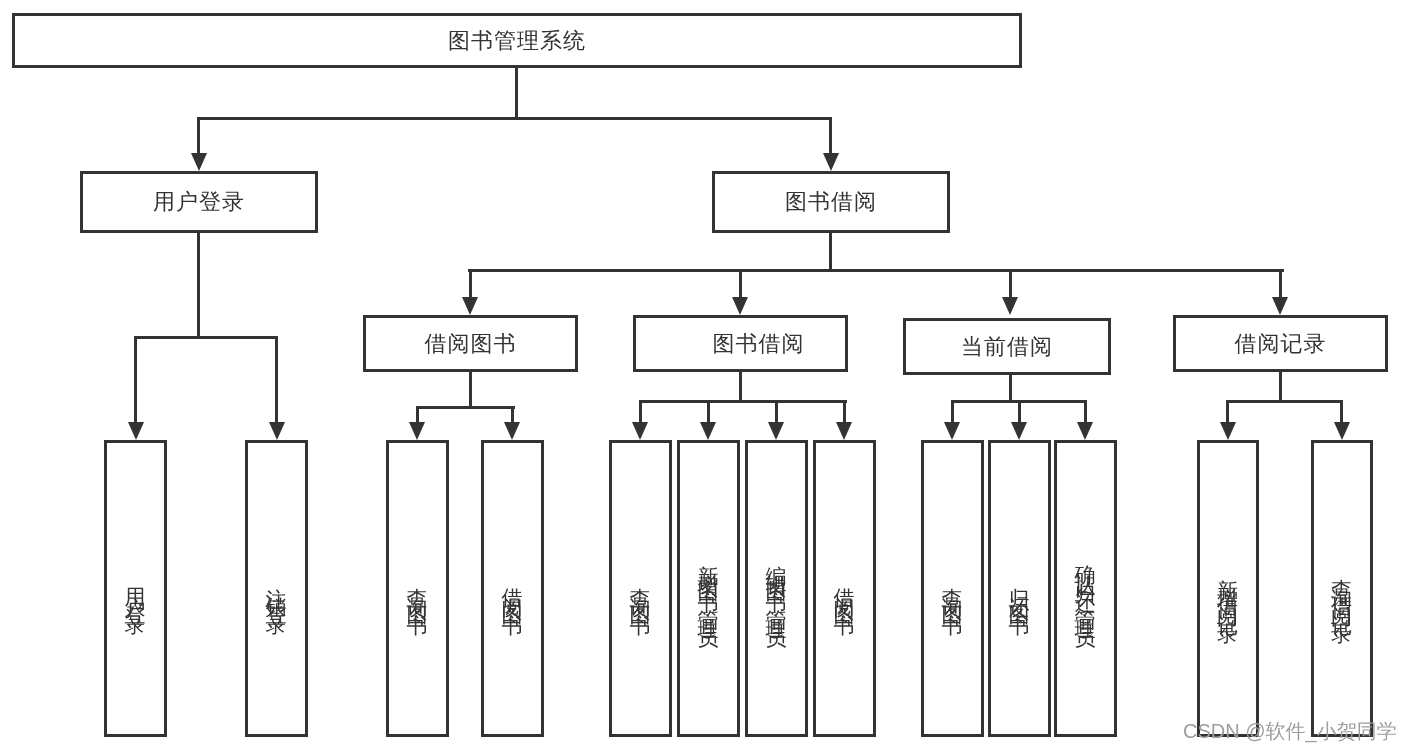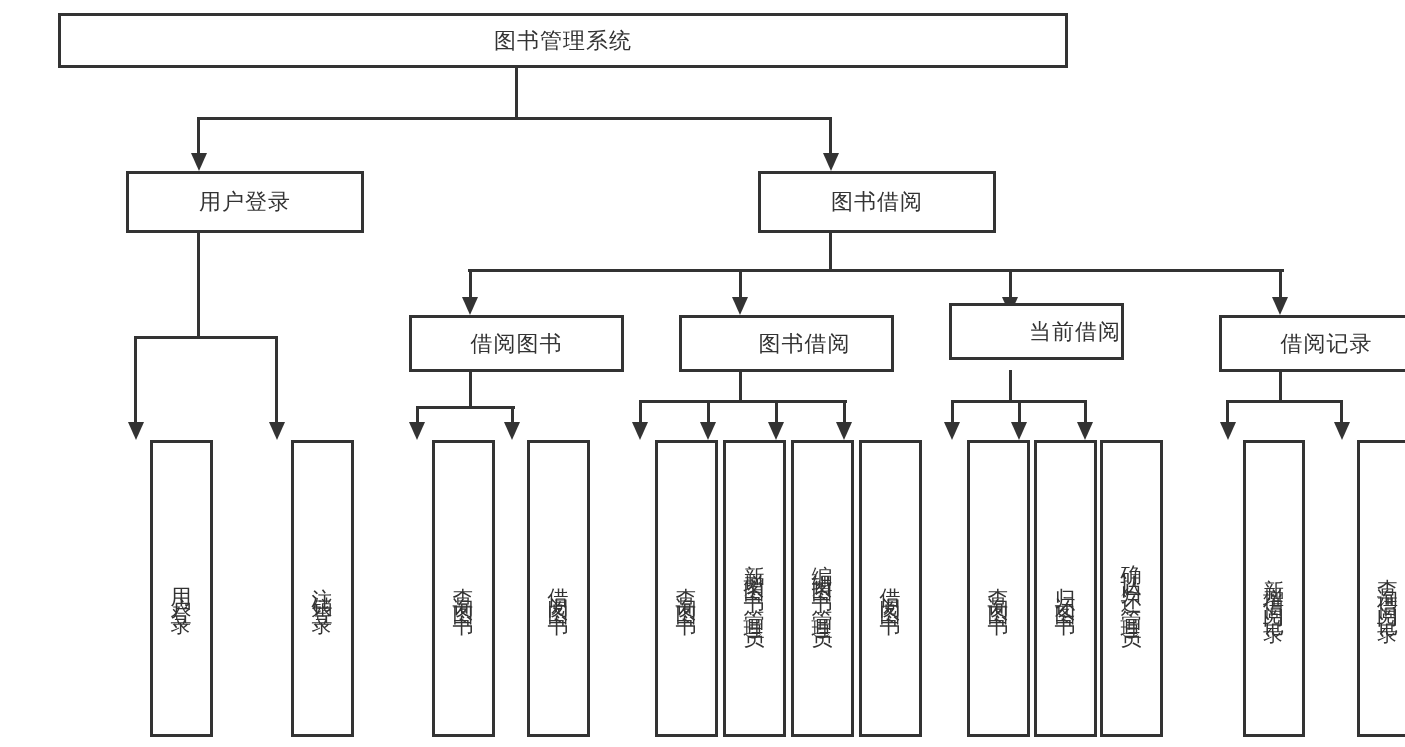--- a/index.html
+++ b/index.html
@@ -13,21 +13,20 @@
   }
   .box {
     position: absolute;
     box-sizing: border-box;
     border: 3px solid #333333;
     background: #ffffff;
     display: flex;
     align-items: center;
     justify-content: center;
     color: #333333;
-    margin-left: 46px;
   }
   .hbox { font-size: 22px; letter-spacing: 1px; }
   .leaf span {
     writing-mode: vertical-rl;
     text-orientation: mixed;
     letter-spacing: 9px;
     font-size: 21px;
     color: #333333;
     line-height: 1;
   }
@@ -121,21 +120,21 @@
   <div class="box hbox" style="left:712px; top:171px; width:238px; height:62px;">
     <span>图书借阅</span>
   </div>
 
   <div class="box hbox" style="left:363px; top:315px; width:215px; height:57px;">
     <span>借阅图书</span>
   </div>
   <div class="box hbox" style="left:633px; top:315px; width:215px; height:57px;padding-left:36px;">
     <span>图书借阅</span>
   </div>
-  <div class="box hbox" style="left:903px; top:303px; width:175px; height:57px;justify-content:flex-end;">
+  <div class="box hbox" style="left:903px; top:318px; width:208px; height:57px;">
     <span>当前借阅</span>
   </div>
   <div class="box hbox" style="left:1173px; top:315px; width:215px; height:57px;">
     <span>借阅记录</span>
   </div>
 
   <div class="box leaf" style="left:104px; top:440px; width:63px; height:297px;">
     <span>用户登录</span>
   </div>
   <div class="box leaf" style="left:245px; top:440px; width:63px; height:297px;">
@@ -172,14 +171,15 @@
     <span>确认归还（管理员）</span>
   </div>
 
   <div class="box leaf" style="left:1197px; top:440px; width:62px; height:297px;">
     <span>新增借阅记录</span>
   </div>
   <div class="box leaf" style="left:1311px; top:440px; width:62px; height:297px;">
     <span>查询借阅记录</span>
   </div>
 
+  <div id="watermark">CSDN @软件_小贺同学</div>
 
 </div>
 
 </body></html>

